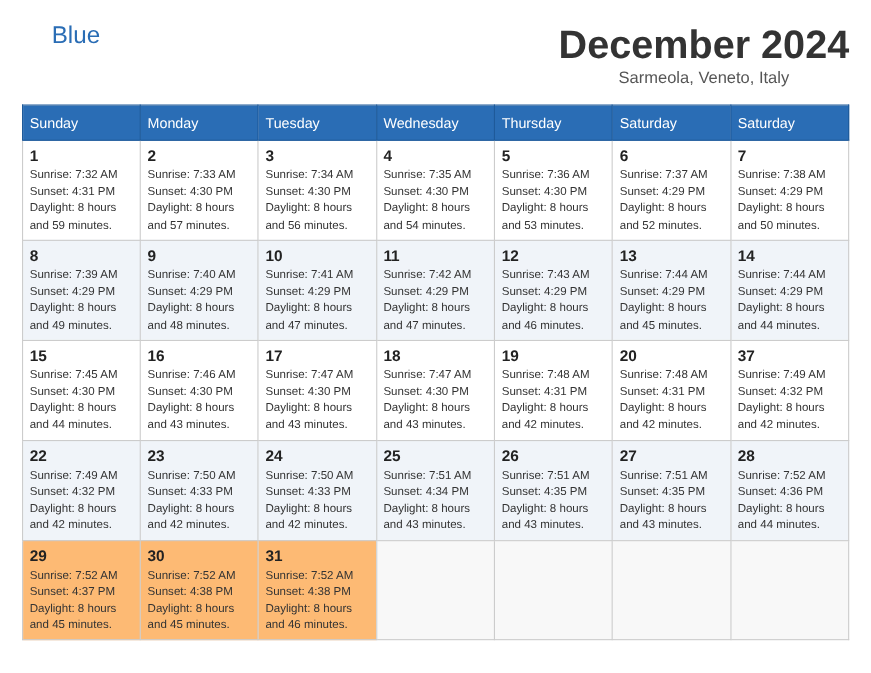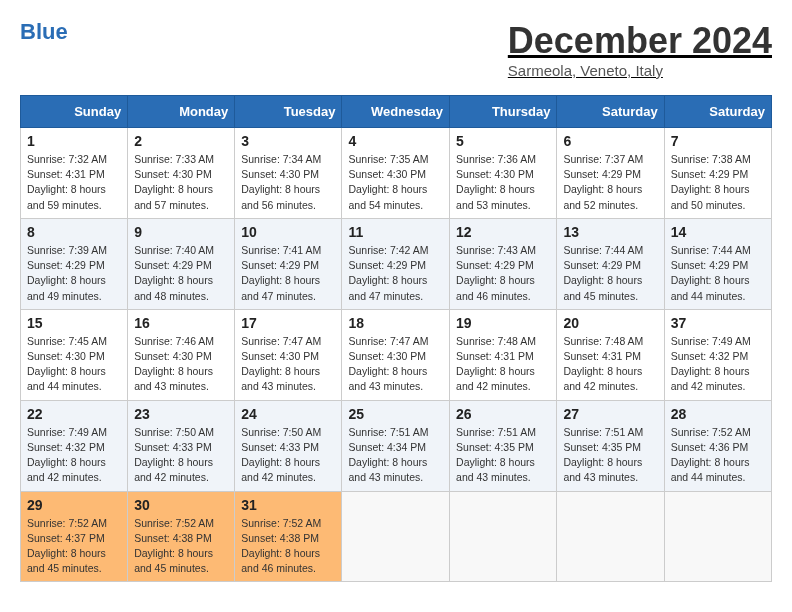--- a/index.html
+++ b/index.html
@@ -19,44 +19,43 @@
     .logo {
       display: flex;
       align-items: center;
     }
     .logo-icon {
       width: 28px;
       height: 28px;
       margin-left: 2px;
     }
     .title-block {
-      text-align: left;
-      text-decoration: underline;
+      text-align: center;
     }
     .month-title {
       font-size: 36px;
       font-weight: bold;
       color: #333;
     }
     .subtitle {
       font-size: 15px;
       color: #555;
     }
     .calendar {
       width: 100%;
       border-collapse: collapse;
       font-size: 11px;
     }
     .calendar th {
       background: #2a6db5;
       color: #fff;
       font-size: 13px;
-      font-weight: bold;
+      font-weight: normal;
       padding: 8px 6px;
-      text-align: right;
+      text-align: left;
       border: 1px solid #1e5a9a;
     }
     .calendar td {
       border: 1px solid #ccc;
       vertical-align: top;
       padding: 5px 6px;
       height: 80px;
       width: 108px;
       background: #fff;
     }
@@ -81,21 +80,21 @@
     .empty-cell {
       background: #f8f8f8 !important;
     }
   </style>
 </head>
 <body>
 
 <div class="header">
   <div class="logo">
     <div>
-      <div style="font-size:22px; font-weight:bold; color:#2a6db5; line-height:1.1;">Blue</div>
+      <div style="font-size:22px; font-weight:normal; color:#2a6db5; line-height:1.1;margin-left:27px;">Blue</div>
     </div>
   </div>
   <div class="title-block">
     <div class="month-title">December 2024</div>
     <div class="subtitle">Sarmeola, Veneto, Italy</div>
   </div>
 </div>
 
 <table class="calendar">
   <thead>

